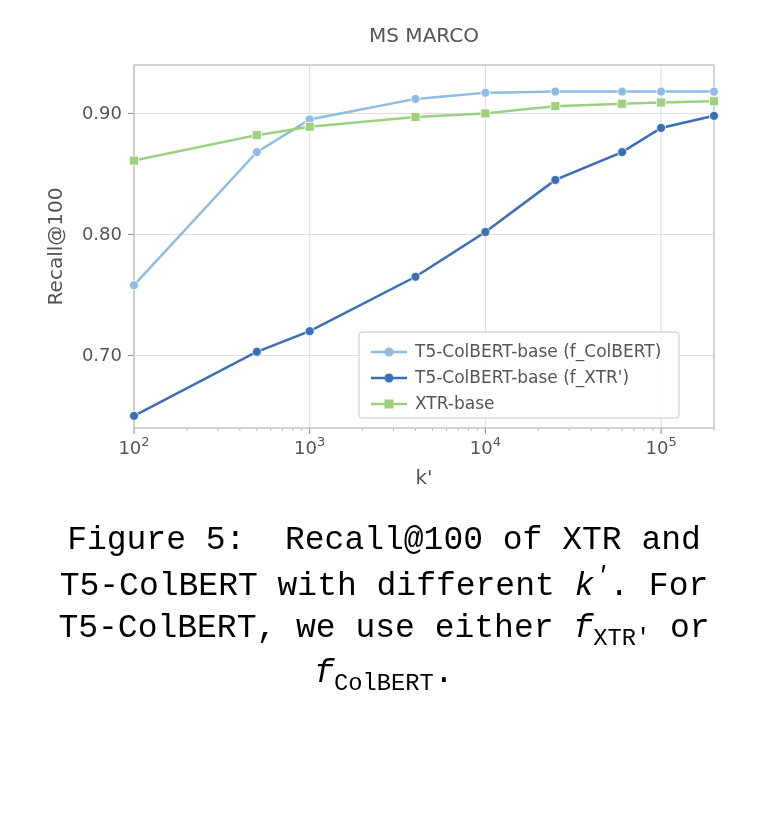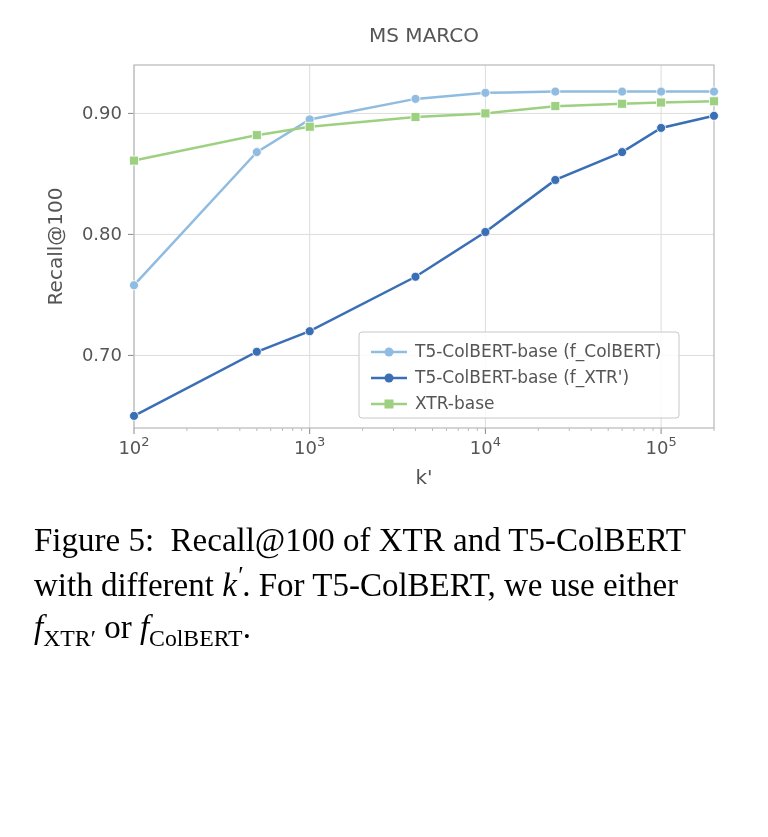--- a/index.html
+++ b/index.html
@@ -17,25 +17,25 @@
   }
   svg { display: block; }
   .axis-label { font-size: 20px; fill: #555; }
   .tick-label { font-size: 18px; fill: #555; }
   .title { font-size: 20px; fill: #555; text-anchor: middle; }
   .grid-line { stroke: #dcdcdc; stroke-width: 1; }
   .plot-border { stroke: #b8b8b8; stroke-width: 1.2; fill: none; }
   .legend-box { fill: rgba(255,255,255,0.85); stroke: #c8c8c8; stroke-width: 1; }
   .legend-text { font-size: 17px; fill: #555; }
   .caption {
-    font-family: Liberation Serif, serif;
+    font-family: Liberation Mono, monospace;
     font-size: 33px;
     line-height: 1.25;
     color: #000;
-    text-align: left;
+    text-align: center;
     width: 700px;
     margin: 10px auto 16px auto;
   }
   .caption sup { font-style: italic; font-size: 0.75em; }
   .caption .it { font-style: italic; }
   .caption .sub { font-size: 0.72em; vertical-align: sub; }
 </style>
 </head>
 <body>
 

